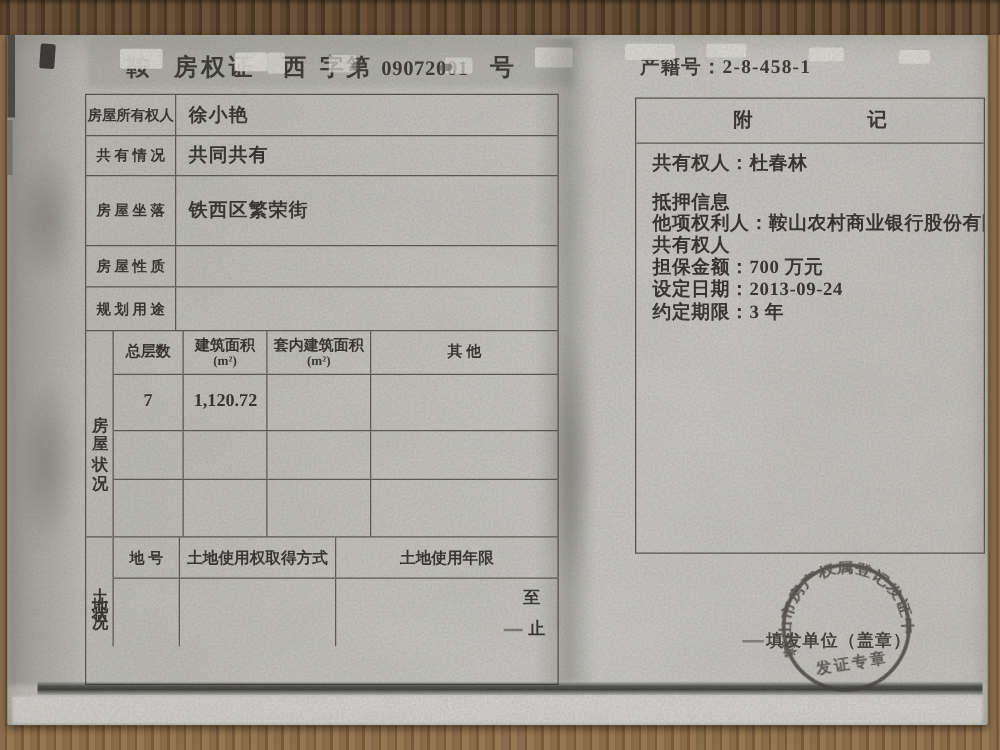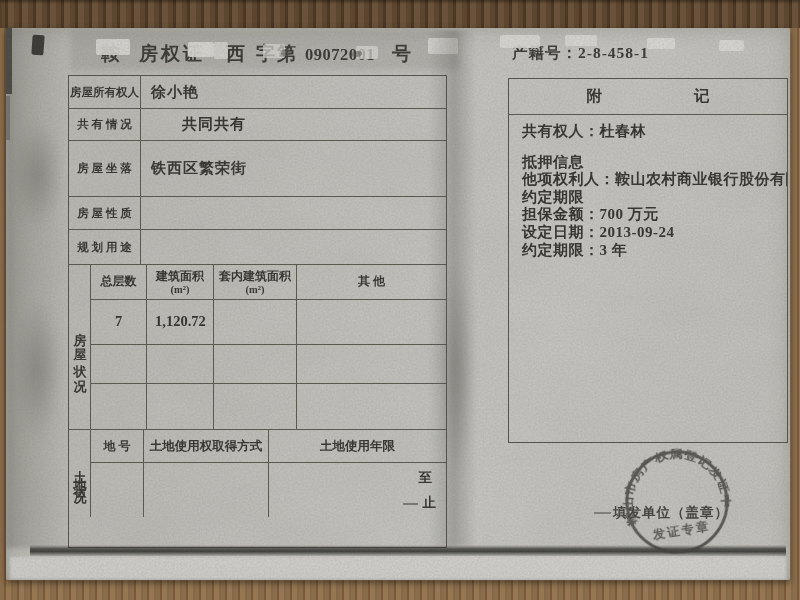--- a/index.html
+++ b/index.html
@@ -128,21 +128,21 @@
   <div class="patch" style="left:647px;top:38px;width:28px;height:11px;"></div>
   <div class="patch" style="left:719px;top:40px;width:25px;height:11px;"></div>
   <div class="smark" style="left:281px;top:49px;width:10px;height:7px;"></div>
   <div class="smark" style="left:351px;top:51px;width:11px;height:6px;"></div>
 
   <div class="tbl">
     <div class="orow" style="height:33px;">
       <div class="olabel">房屋所有权人</div>
       <div class="oval">徐小艳</div>
     </div>
-    <div class="orow" style="height:32px;gap:31px;">
+    <div class="orow" style="height:32px;">
       <div class="olabel">共 有 情 况</div>
       <div class="oval">共同共有</div>
     </div>
     <div class="orow" style="height:56px;">
       <div class="olabel">房 屋 坐 落</div>
       <div class="oval">铁西区繁荣街</div>
     </div>
     <div class="orow" style="height:33px;">
       <div class="olabel">房 屋 性 质</div>
       <div class="oval"></div>
@@ -220,21 +220,21 @@
 
   <div class="rbox">
     <div class="rtitle">
       <span>附</span>
       <span>记</span>
     </div>
     <div class="rbody">
       <div class="rline gap-after">共有权人：杜春林</div>
       <div class="rline">抵押信息</div>
       <div class="rline">他项权利人：鞍山农村商业银行股份有限公</div>
-      <div class="rline">约定期限</div>
+      <div class="rline">共有权人</div>
       <div class="rline">担保金额：700 万元</div>
       <div class="rline">设定日期：2013-09-24</div>
       <div class="rline">约定期限：3 年</div>
     </div>
   </div>
 
   <div class="fold"></div>
   <div class="copy-edge"></div>
 
   <div class="pl-dash"></div>

